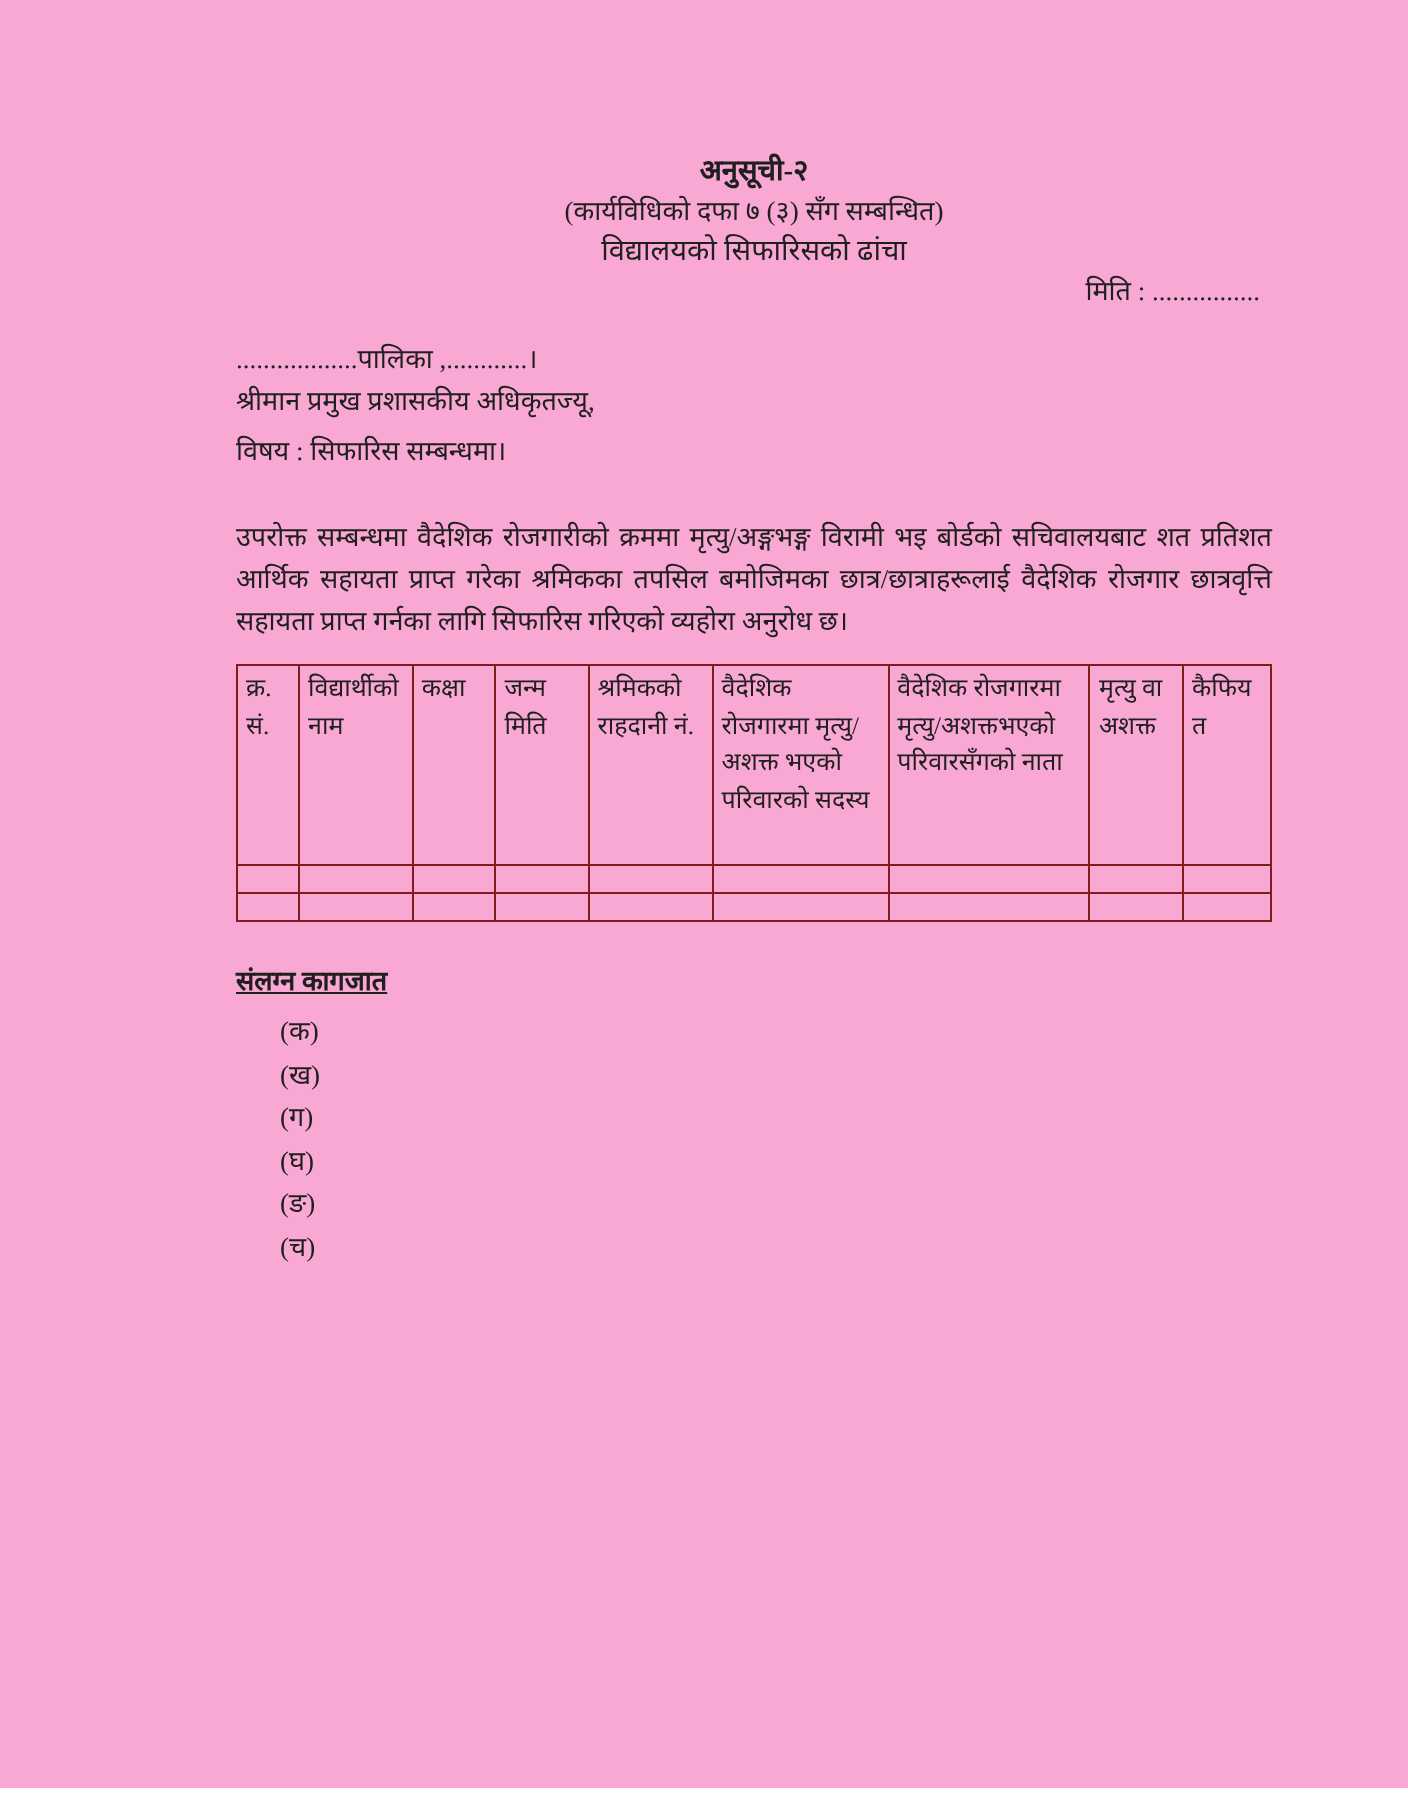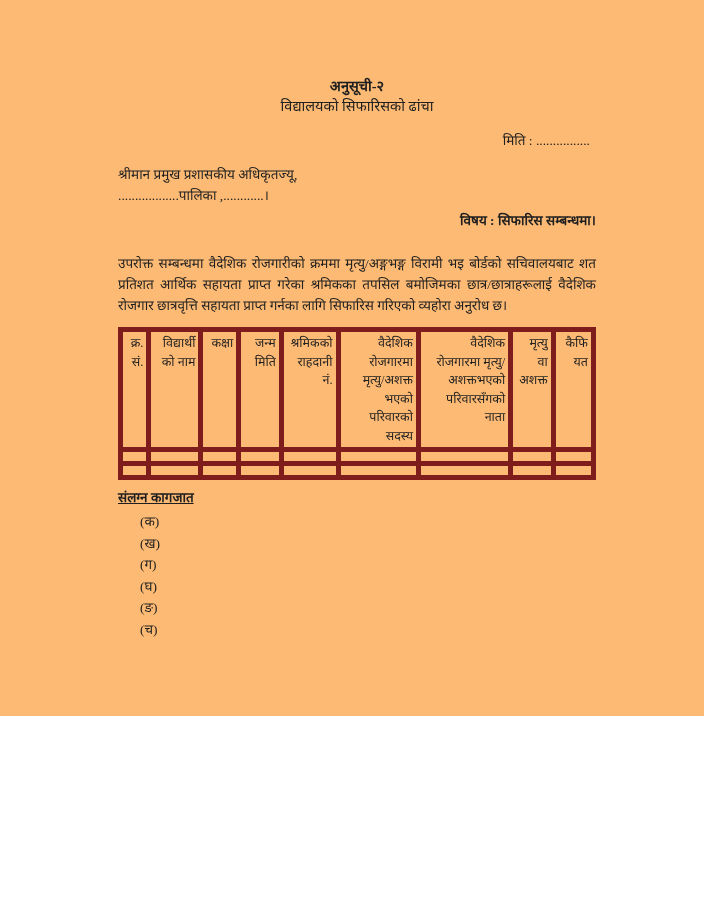--- a/index.html
+++ b/index.html
@@ -7,82 +7,81 @@
   body {
     width: 704px;
     height: 910px;
     font-family: "Liberation Serif", "DejaVu Serif", serif;
     color: #1f1f1f;
     overflow: hidden;
     position: relative;
   }
   .page {
     width: 704px;
-    height: 716px;
-    background: #fdba74;
-    padding: 76px 108px 0 118px;
+    height: 894px;
+    background: #f9a8d4;
+    padding: 76px 68px 0 118px;
   }
   .heading-block { text-align: center; }
   .title-main {
     font-size: 14.5px;
     font-weight: bold;
     line-height: 20px;
   }
   .title-sub {
     font-size: 13.5px;
     line-height: 20px;
   }
   .title-form {
     font-size: 14.5px;
     font-weight: normal;
     line-height: 20px;
   }
   .date-line {
-    margin-top: 15px;
     text-align: right;
     font-size: 13.5px;
     padding-right: 6px;
   }
   .salutation {
     margin-top: 15px;
     font-size: 13.5px;
     line-height: 21px;
   }
   .subject-line {
     margin-top: 5px;
-    text-align: right;
-    font-weight: bold;
+    text-align: left;
+    font-weight: normal;
     font-size: 13.5px;
   }
   .body-paragraph {
     margin-top: 24px;
     font-size: 13.5px;
     line-height: 21px;
     text-align: justify;
   }
   table.rec-table {
     margin-top: 11px;
     width: 100%;
     border-collapse: collapse;
     table-layout: fixed;
   }
   table.rec-table th, table.rec-table td {
-    border: 5px solid #7f1d1d;
+    border: 1px solid #7f1d1d;
     font-size: 12.5px;
     font-weight: normal;
-    text-align: right;
+    text-align: left;
     vertical-align: top;
     padding: 2px 3px 2px 4px;
     line-height: 18.5px;
     overflow-wrap: anywhere;
   }
   table.rec-table thead th { height: 100px; }
   table.rec-table tbody td { height: 14px; padding: 0; }
   .attach-heading {
-    margin-top: 8px;
+    margin-top: 20px;
     font-size: 13.5px;
     font-weight: bold;
     text-decoration: underline;
     display: inline-block;
   }
   .attach-list { margin-top: 5px; }
   .attach-item {
     display: grid;
     grid-template-columns: 72px 1fr;
     font-size: 13.5px;
@@ -90,28 +89,29 @@
   }
   .attach-marker { padding-left: 22px; }
 </style>
 </head>
 <body>
 
 <div class="page">
 
   <div class="heading-block">
     <div class="title-main">अनुसूची-२</div>
+    <div class="title-sub">(कार्यविधिको दफा ७ (३) सँग सम्बन्धित)</div>
     <div class="title-form">विद्यालयको सिफारिसको ढांचा</div>
   </div>
 
   <div class="date-line">मिति : ................</div>
 
   <div class="salutation">
+    <div>..................पालिका ,............।</div>
     <div>श्रीमान प्रमुख प्रशासकीय अधिकृतज्यू,</div>
-    <div>..................पालिका ,............।</div>
   </div>
 
   <div class="subject-line">विषय : सिफारिस सम्बन्धमा।</div>
 
   <p class="body-paragraph">उपरोक्त सम्बन्धमा वैदेशिक रोजगारीको क्रममा मृत्यु/अङ्गभङ्ग विरामी भइ बोर्डको सचिवालयबाट शत प्रतिशत आर्थिक सहायता प्राप्त गरेका श्रमिकका तपसिल बमोजिमका छात्र/छात्राहरूलाई वैदेशिक रोजगार छात्रवृत्ति सहायता प्राप्त गर्नका लागि सिफारिस गरिएको व्यहोरा अनुरोध छ।</p>
 
   <table class="rec-table">
     <colgroup>
       <col style="width:6%">
       <col style="width:11%">

